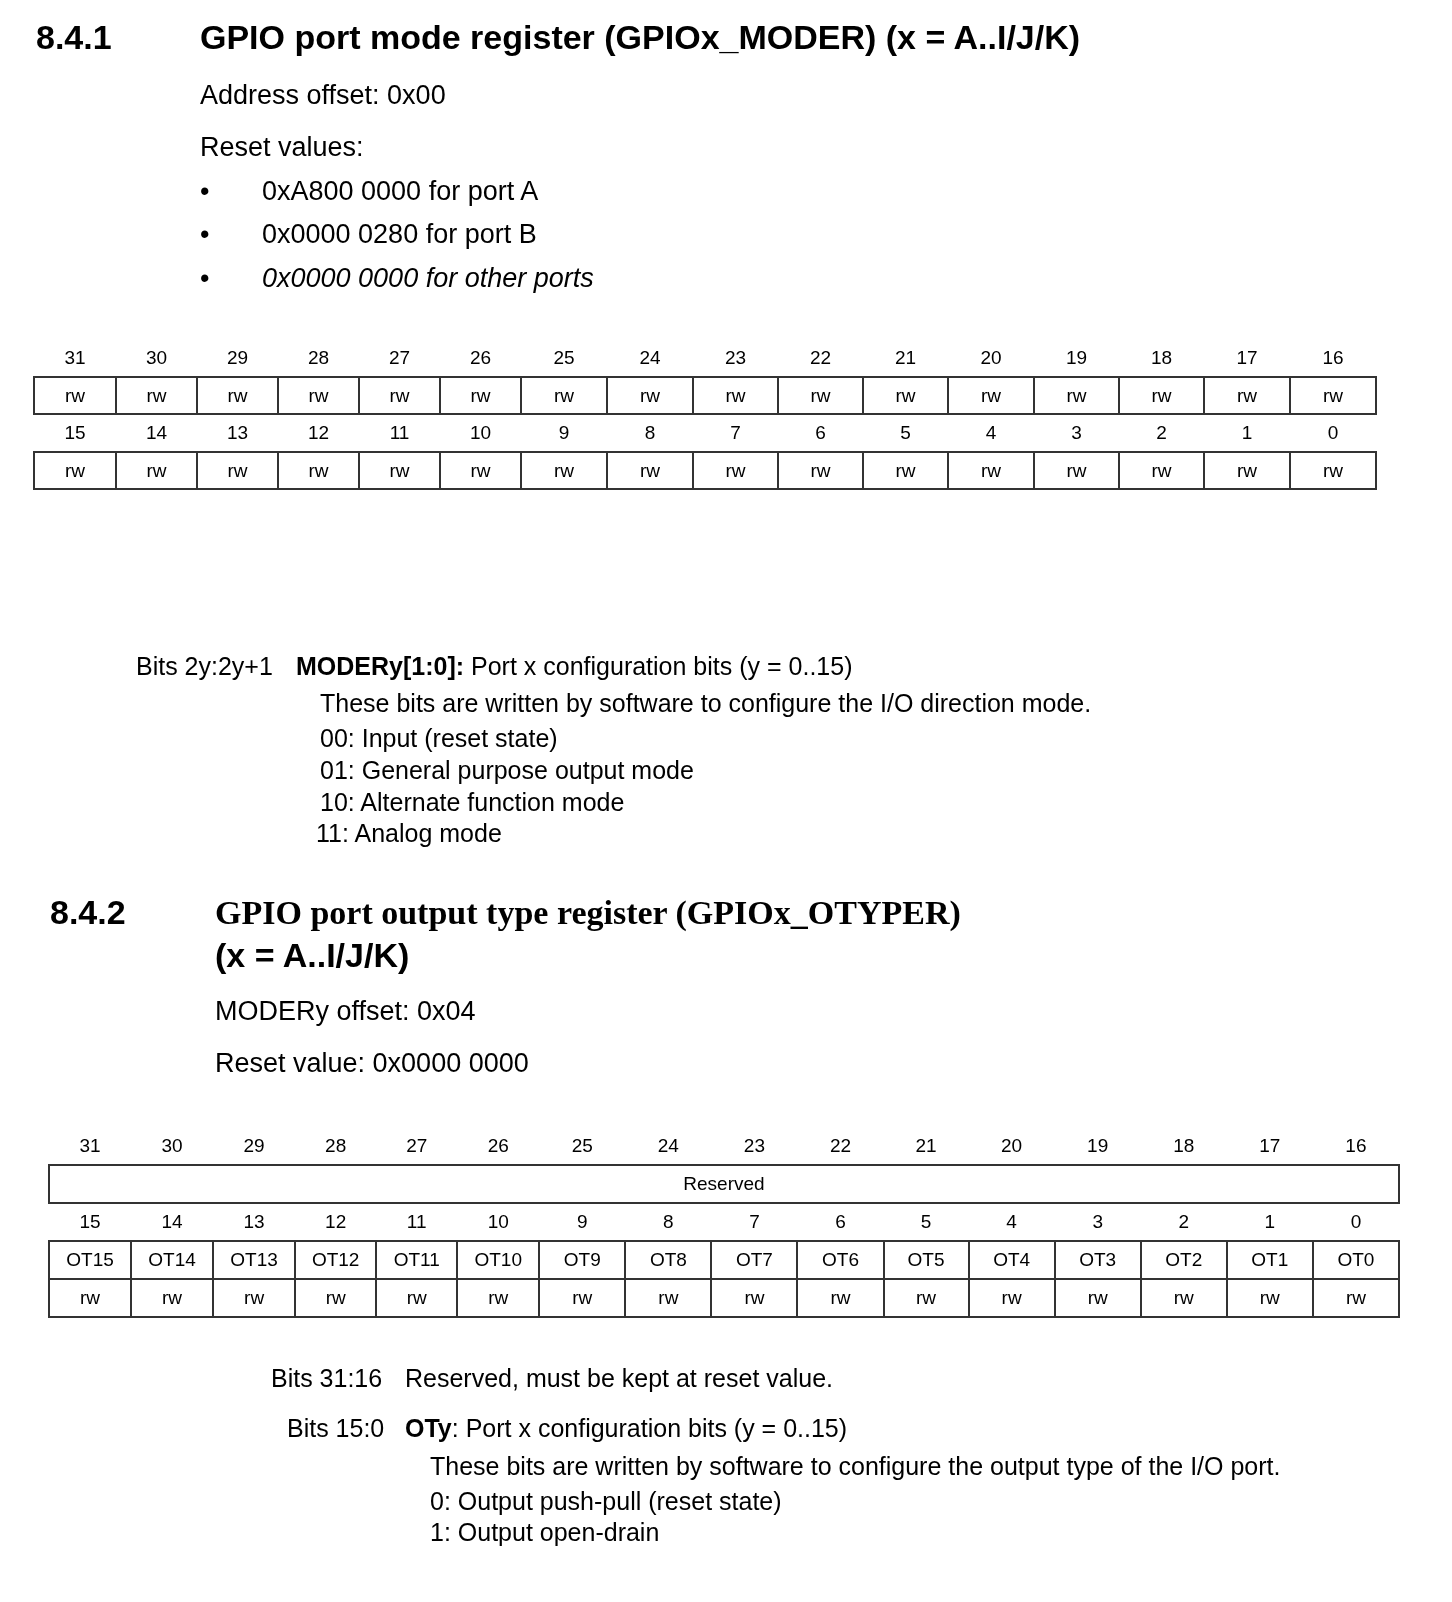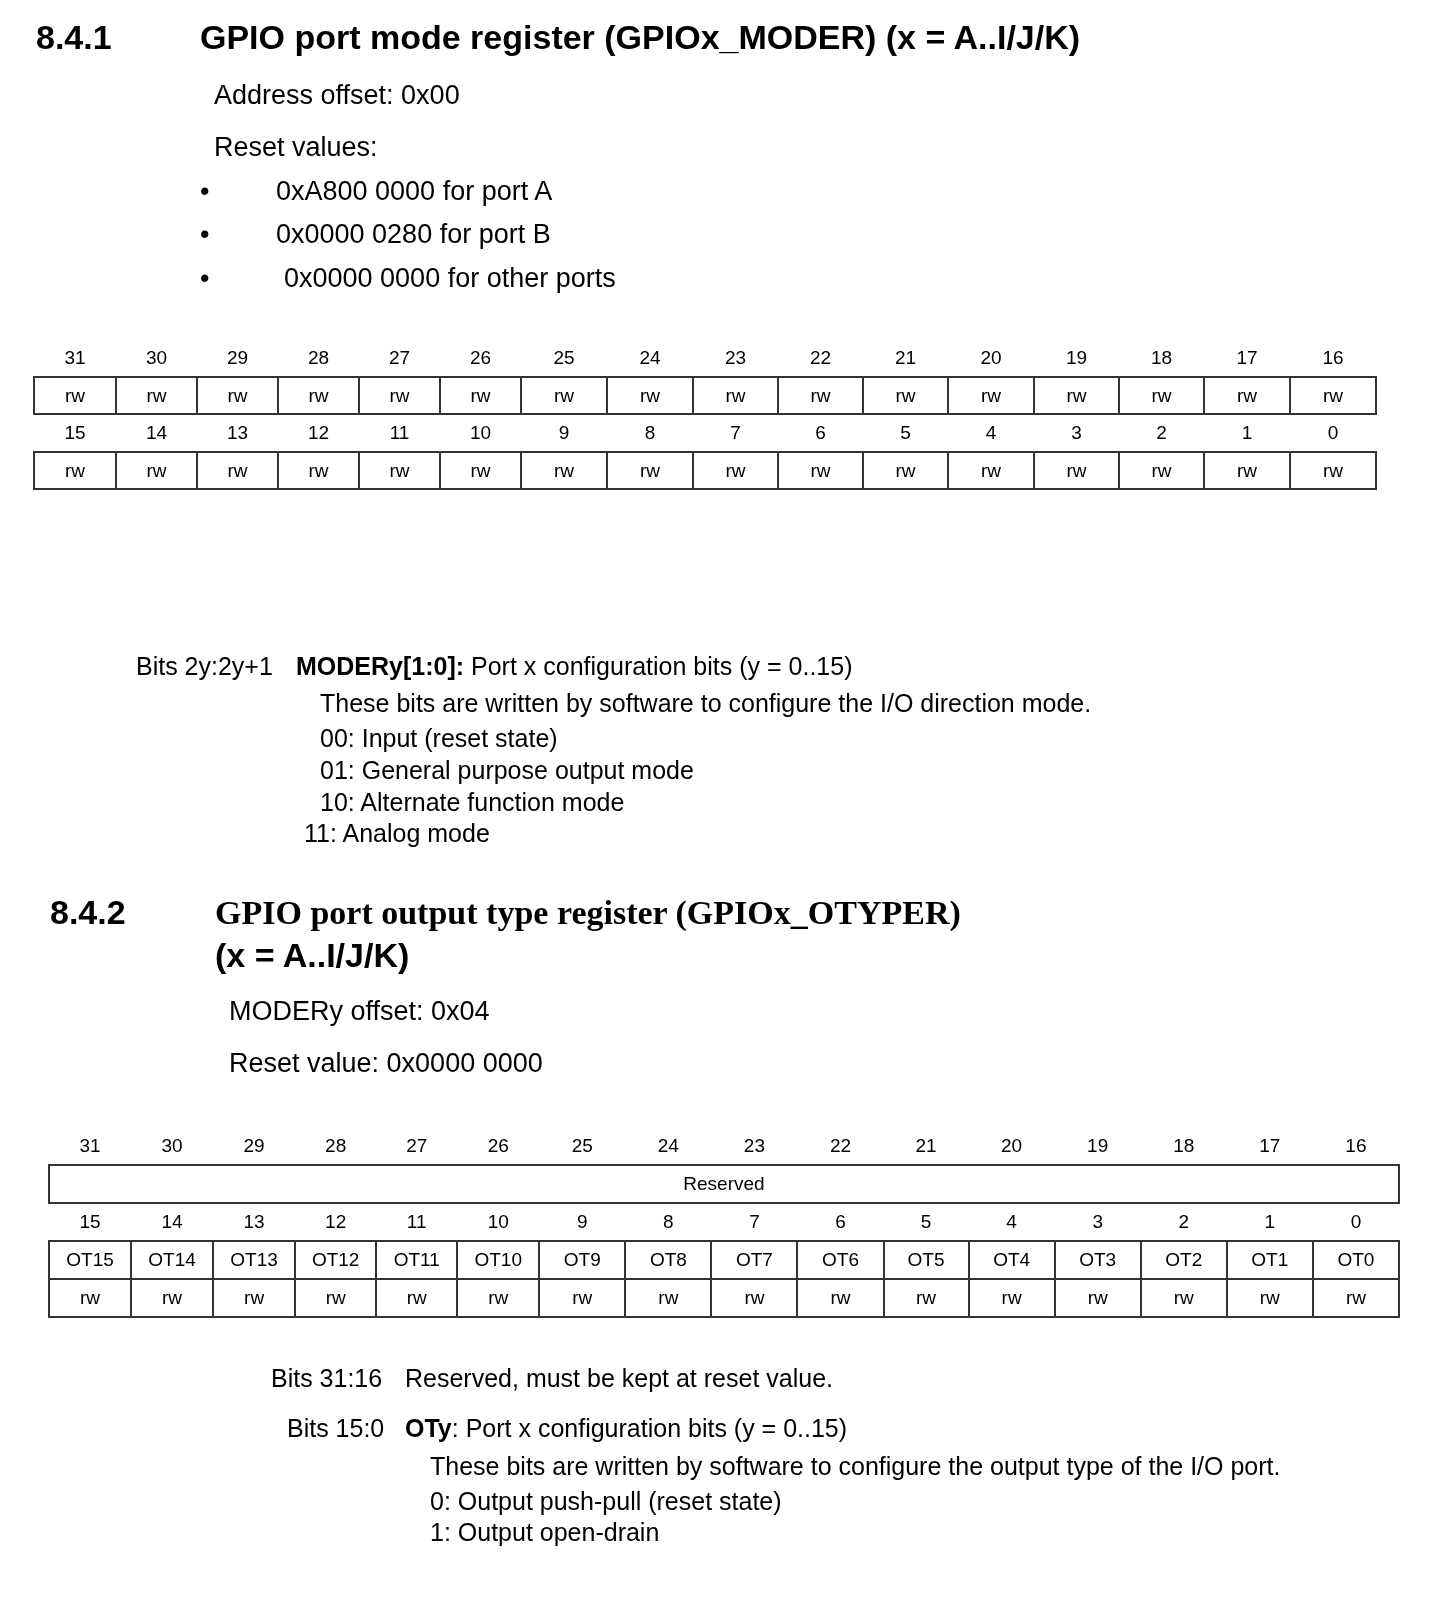--- a/index.html
+++ b/index.html
@@ -3,21 +3,21 @@
 <meta charset="utf-8">
 <style>
   html, body { margin: 0; padding: 0; background: #ffffff; }
   body {
     width: 1452px; height: 1602px; position: relative; overflow: hidden;
     font-family: "Liberation Sans", sans-serif; color: #000;
   }
   .abs { position: absolute; white-space: nowrap; }
   .sec-num { font-weight: bold; font-size: 34px; }
   .sec-title { font-weight: bold; font-size: 34px; line-height: 43px; }
-  .para { font-size: 27px; margin-left: 14px; }
+  .para { font-size: 27px; }
   .bullet-dot { font-size: 27px; }
   .desc { font-size: 25px; }
   .bold { font-weight: bold; }
 
   table.reg { border-collapse: collapse; position: absolute; table-layout: fixed; }
   table.reg td {
     border: 2px solid #333; text-align: center; font-size: 19px; padding: 0;
   }
   table.reg tr.bitnums td { border: none; font-size: 19px; }
   table.reg2 td { font-size: 19px; }
@@ -28,21 +28,21 @@
 <div class="abs sec-num" style="left:36px; top:18px;">8.4.1</div>
 <div class="abs sec-title" style="left:200px; top:16px;text-align:right;">GPIO port mode register (GPIOx_MODER) (x = A..I/J/K)</div>
 <div class="abs para" style="left:200px; top:80px;">Address offset: 0x00</div>
 <div class="abs para" style="left:200px; top:132px;">Reset values:</div>
 
 <div class="abs bullet-dot" style="left:200px; top:176px;">•</div>
 <div class="abs para" style="left:262px; top:176px;">0xA800 0000 for port A</div>
 <div class="abs bullet-dot" style="left:200px; top:219px;">•</div>
 <div class="abs para" style="left:262px; top:219px;">0x0000 0280 for port B</div>
 <div class="abs bullet-dot" style="left:200px; top:263px;">•</div>
-<div class="abs para" style="left:270px; top:263px;">0x0000 0000 for other ports</div>
+<div class="abs para" style="left:262px; top:263px;font-style:italic;">0x0000 0000 for other ports</div>
 
 <table class="reg" id="moder-table" style="left:33px; top:340px; width:1342px;">
   <colgroup id="moder-cols">
       <col style="width:82px">
       <col style="width:81px">
       <col style="width:81px">
       <col style="width:81px">
       <col style="width:81px">
       <col style="width:81px">
       <col style="width:86px">
@@ -133,21 +133,21 @@
 </table>
 
 <div class="abs desc" style="left:136px; top:652px;">Bits 2y:2y+1</div>
 <div class="abs desc" style="left:296px; top:652px;">
   <span class="bold">MODERy[1:0]:</span><span> Port x configuration bits (y = 0..15)</span>
 </div>
 <div class="abs desc" style="left:320px; top:689px;">These bits are written by software to configure the I/O direction mode.</div>
 <div class="abs desc" style="left:320px; top:724px;">00: Input (reset state)</div>
 <div class="abs desc" style="left:320px; top:756px;">01: General purpose output mode</div>
 <div class="abs desc" style="left:320px; top:788px;">10: Alternate function mode</div>
-<div class="abs desc" style="left:304px; top:819px;">11: Analog mode</div>
+<div class="abs desc" style="left:316px; top:819px;">11: Analog mode</div>
 
 <div class="abs sec-num" style="left:50px; top:893px;">8.4.2</div>
 <div class="abs sec-title" style="left:215px; top:891px;font-family:Liberation Serif, serif;">GPIO port output type register (GPIOx_OTYPER)</div>
 <div class="abs sec-title" style="left:215px; top:934px;">(x = A..I/J/K)</div>
 <div class="abs para" style="left:215px; top:996px;">MODERy offset: 0x04</div>
 <div class="abs para" style="left:215px; top:1048px;">Reset value: 0x0000 0000</div>
 
 <table class="reg reg2" id="otyper-table" style="left:48px; top:1128px; width:1352px;">
   <colgroup id="otyper-cols">
       <col style="width:82px">

